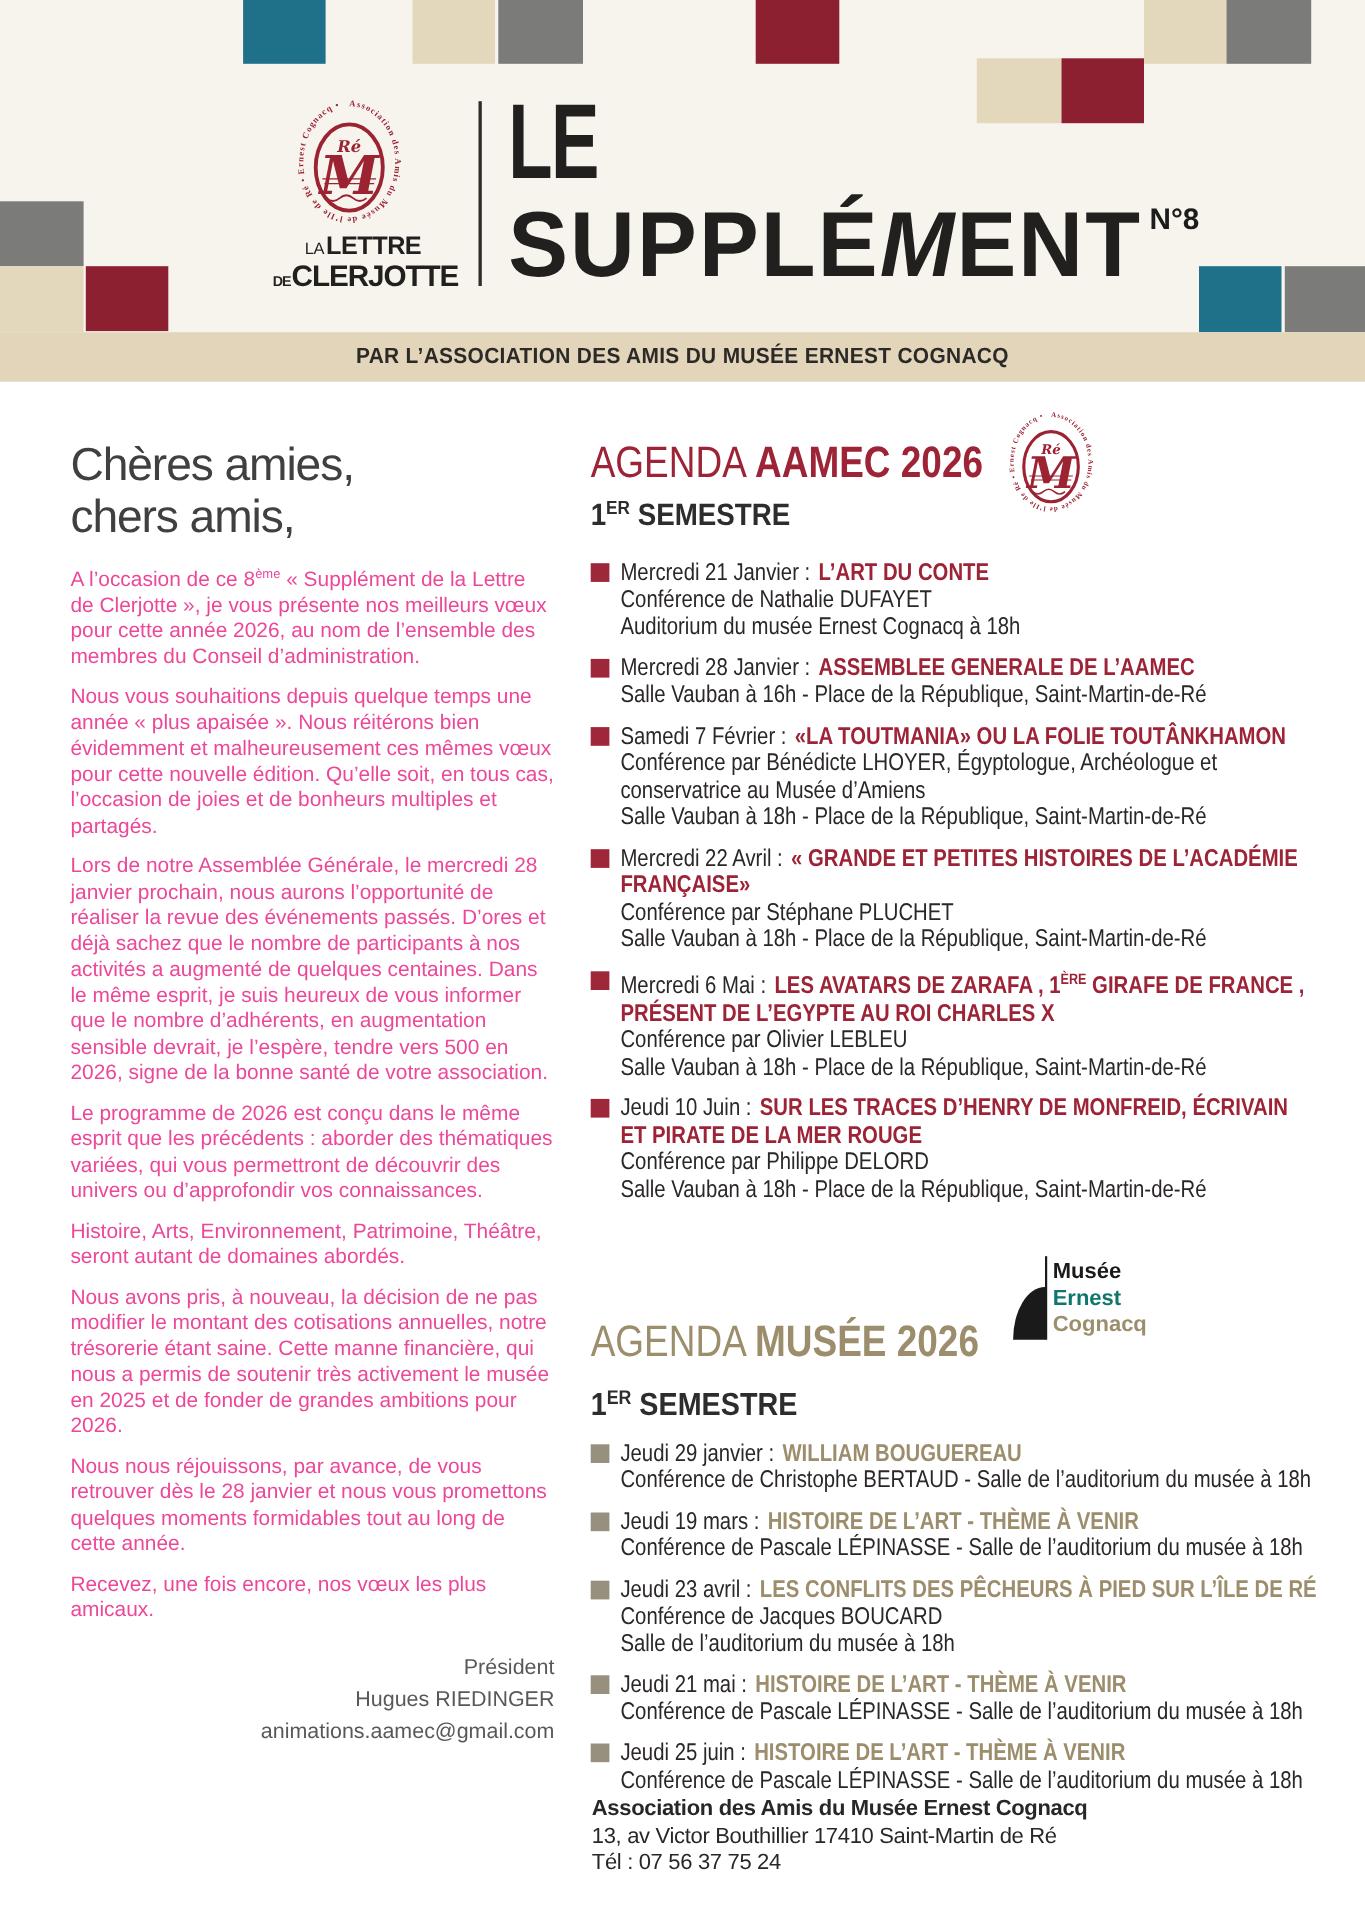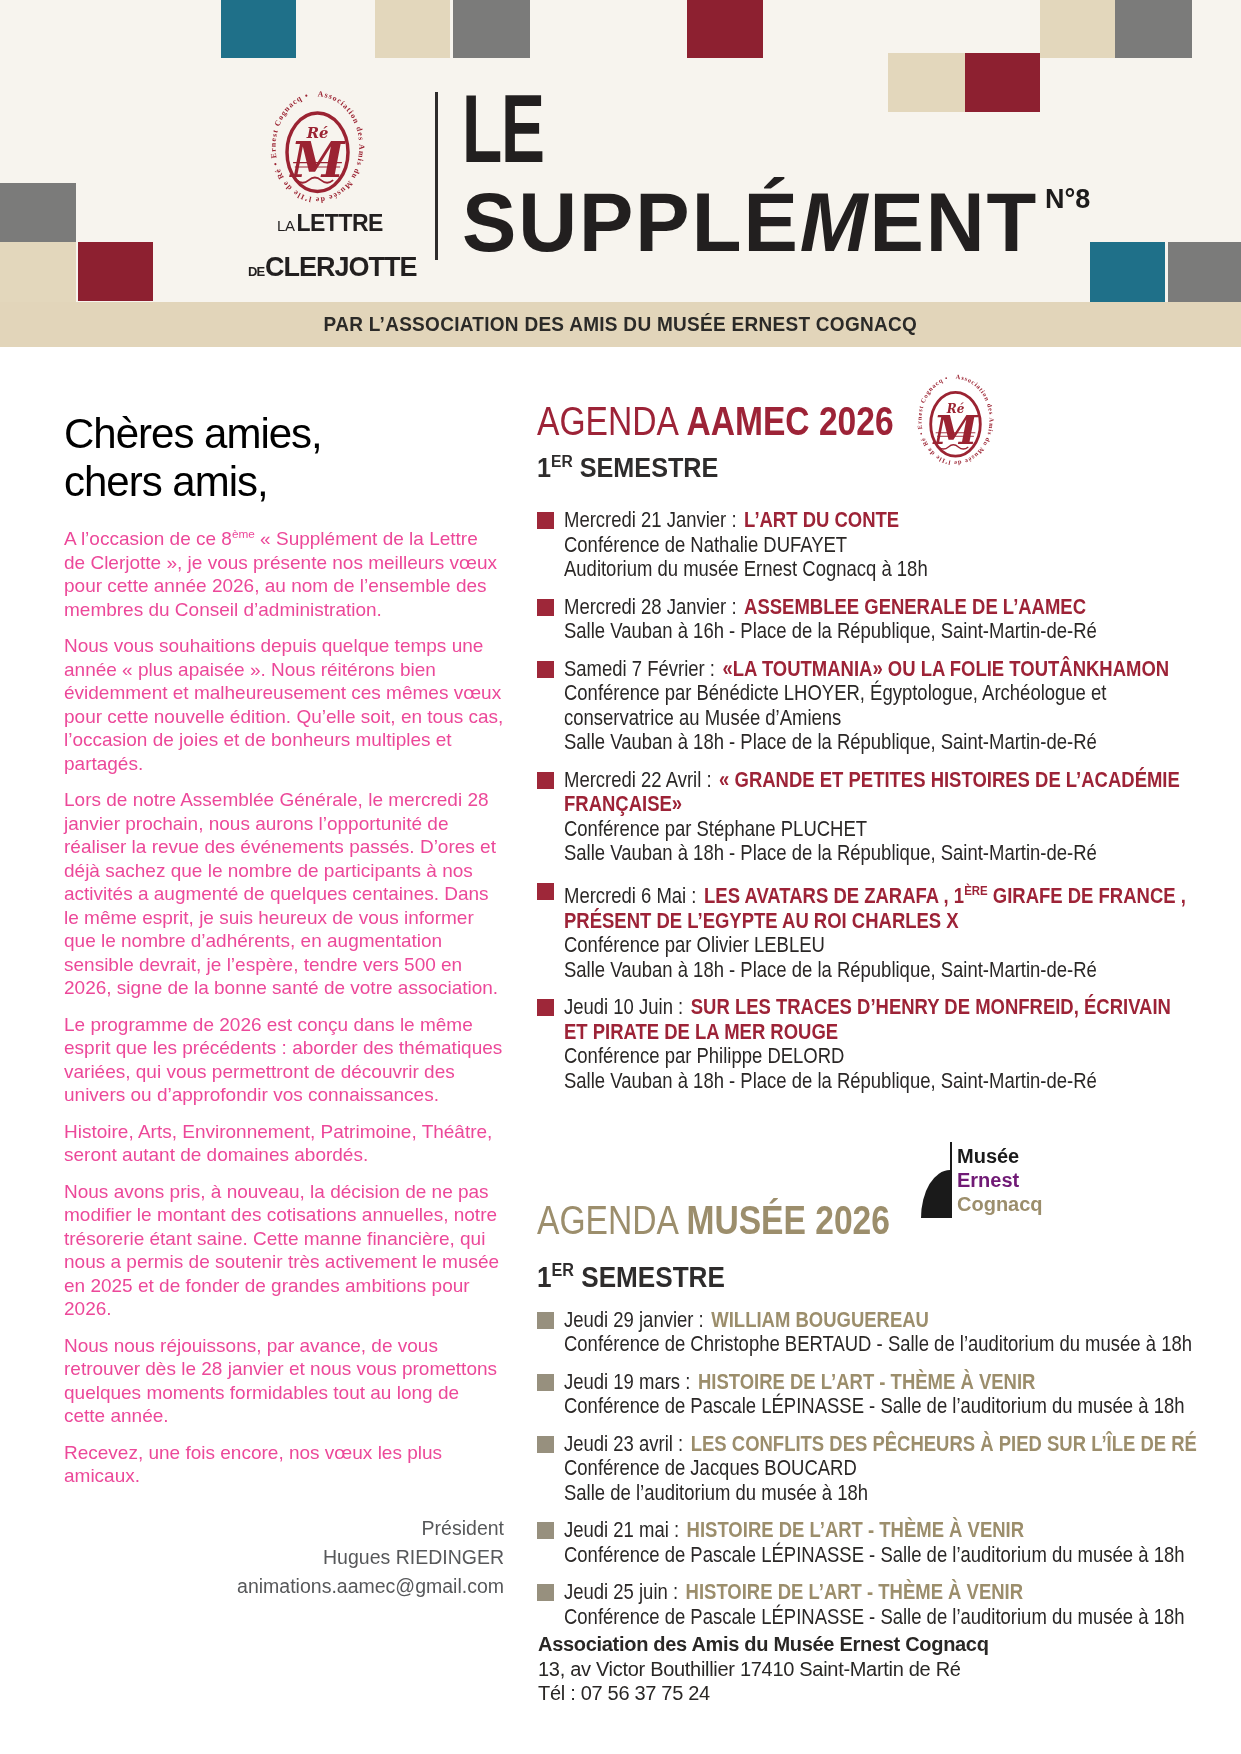--- a/index.html
+++ b/index.html
@@ -24,41 +24,41 @@
   #sq11{left:78px;top:242px;width:75px;height:59px;}
   #sq12{left:1090px;top:242px;width:75px;height:60px;}
   #sq13{left:1168px;top:242px;width:73px;height:60px;}
 
   .seal-big{position:absolute;left:265px;top:86px;width:105px;height:122px;}
   .seal-small{position:absolute;left:913px;top:370px;width:85px;height:100px;}
 
   .kicker{position:absolute;left:248px;top:212px;width:164px;text-align:center;color:#221f1f;line-height:1;}
   .kicker .l1{font-size:23px;font-weight:800;letter-spacing:-0.5px;text-align:center;}
   .kicker .l1 .small{font-size:15px;font-weight:400;margin-right:2px;}
-  .kicker .l2{font-size:27px;font-weight:800;letter-spacing:-1px;margin-top:19px;}
+  .kicker .l2{font-size:27px;font-weight:800;letter-spacing:-1px;margin-top:3px;}
   .kicker .l2 .small{font-size:13px;font-weight:700;margin-right:1px;}
 
   .divider{position:absolute;left:435px;top:92px;width:3px;height:168px;background:#2e2b2b;}
 
   .title-le{position:absolute;left:462px;top:80px;font-size:97px;font-weight:800;color:#221f1f;
             line-height:1;transform:scaleX(0.68);transform-origin:0 0;letter-spacing:-2px;}
   .title-sup{position:absolute;left:462px;top:180px;font-size:84px;font-weight:800;color:#221f1f;
              line-height:1;letter-spacing:2px;transform:scaleX(0.97);transform-origin:0 0;white-space:nowrap;}
   .title-sup .mit{font-style:italic;}
   .issue-no{position:absolute;left:1045px;top:184px;font-size:27px;font-weight:800;color:#1d1b1b;}
 
   .banner{position:absolute;left:0;top:302px;width:1241px;height:45px;background:#e2d5ba;
           display:flex;align-items:center;justify-content:center;}
   .banner span{font-size:20px;font-weight:700;color:#2b2a28;letter-spacing:0.3px;
                transform:scaleX(0.95);white-space:nowrap;}
 
   
   .letter{position:absolute;left:64px;top:398px;width:440px;}
-  .letter h1{margin:12px 0 16px 0;font-size:42px;line-height:48px;font-weight:400;
-             letter-spacing:-1px;color:#000000;}
+  .letter h1{margin:0 0 16px 0;font-size:42px;line-height:48px;font-weight:400;
+             letter-spacing:-1px;color:#404040;}
   .letter p{margin:0 0 13px 0;font-size:19px;line-height:23.5px;color:#ec4899;}
   .signature{margin-top:26px;text-align:right;font-size:19.5px;line-height:29px;color:#57585a;}
 
   .sup{font-size:62%;vertical-align:super;letter-spacing:0;}
   .bseg{font-weight:700;color:#262323;}
 
   
   .agenda{position:absolute;left:537px;width:680px;}
   #agenda-aamec{top:397px;}
   #agenda-musee{top:1196px;}
@@ -85,21 +85,21 @@
   #agenda-aamec .ev-title{color:#9d2337;}
   #agenda-musee .ev-title{color:#9c8e6c;}
 
   
   .musee-logo{position:absolute;left:921px;top:1142px;width:140px;height:80px;}
   .ml-line{position:absolute;left:29px;top:0;width:2px;height:76px;background:#1a1a1a;}
   .ml-q{position:absolute;left:0;top:28px;width:29px;height:48px;background:#1a1a1a;
         border-radius:100% 0 0 0;}
   .ml-words{position:absolute;left:36px;top:2px;font-size:20px;line-height:24px;font-weight:800;}
   .ml-words div:nth-child(1){color:#1a1a1a;}
-  .ml-words div:nth-child(2){color:#701a75;}
+  .ml-words div:nth-child(2){color:#0f766e;}
   .ml-words div:nth-child(3){color:#9c8e6c;}
 
   
   .footer{position:absolute;left:538px;top:1632px;width:660px;font-size:20px;line-height:24.5px;
           color:#292725;letter-spacing:-0.3px;}
   .footer .f1{font-weight:700;}
 
   
   .seal-ring-text{fill:#9b2332;font-family:"Liberation Serif",serif;font-size:9px;font-weight:700;letter-spacing:1.2px;}
   .seal-re{fill:#9b2332;font-family:"DejaVu Serif",serif;font-size:17px;font-style:italic;font-weight:700;}

